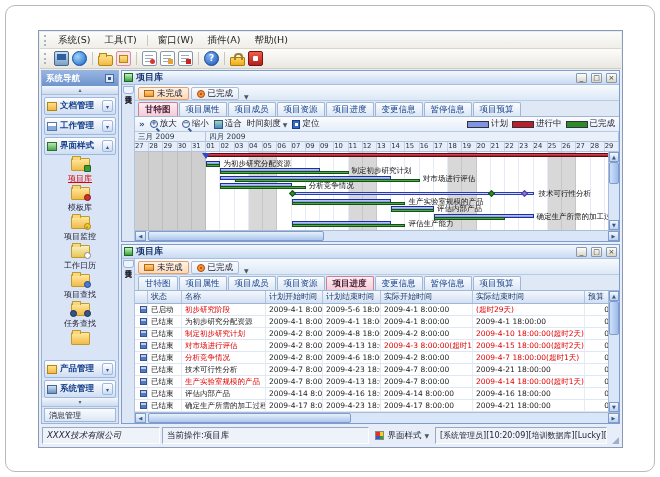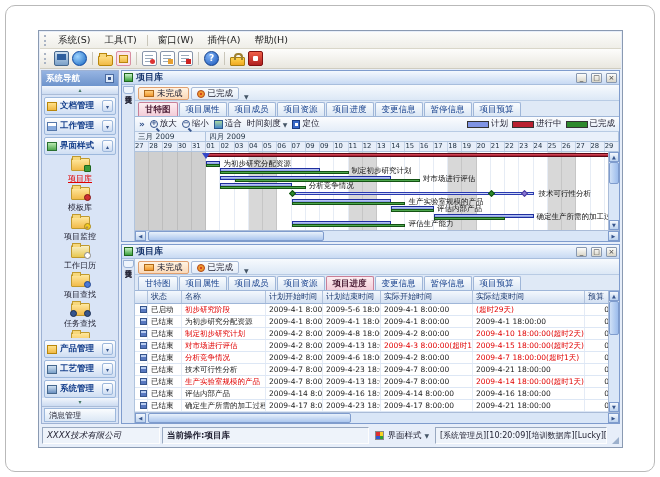--- a/index.html
+++ b/index.html
@@ -141,21 +141,21 @@
 .td { font-size:7.5px; color:#222; border-right:1px solid #e4ebf6; padding-left:3px; white-space:nowrap; overflow:hidden; flex:none; display:flex; align-items:center; }
 .td.red { color:#e00000; }
 .td.num { justify-content:flex-end; padding-right:5px; }
 .rowic { width:7px; height:7px; margin-left:2px; background:linear-gradient(#b8ccf0 45%,#5878c0 45%); border:1px solid #35548c; }
 .tvscroll { position:absolute; right:0; top:0; bottom:0; width:11px; background:#d9e6f7; border-left:1px solid #aabcd8; display:flex; flex-direction:column; }
 
 
 .statusbar { position:absolute; left:2px; right:2px; bottom:2px; height:19px; display:flex; align-items:stretch; gap:2px; background:#e7eef9; padding:1px; font-size:8.5px; }
 .seg { border:1px solid; border-color:#98a8c0 #fdfdfd #fdfdfd #98a8c0; background:#eef3fa; display:flex; align-items:center; padding:0 4px; white-space:nowrap; overflow:hidden; color:#223; }
 .seg.company { width:118px; flex:none;font-style:italic; }
-.seg.operation { flex:1;font-weight:bold; }
+.seg.operation { flex:1; }
 .stylebtn { display:flex; align-items:center; gap:3px; padding:0 4px; color:#223; }
 .palette { width:9px; height:9px; display:grid; grid-template-columns:1fr 1fr; border:1px solid #888; }
 .palette span:nth-child(1){background:#e03030;} .palette span:nth-child(2){background:#f8d020;}
 .palette span:nth-child(3){background:#3058d0;} .palette span:nth-child(4){background:#30a030;}
 .seg.session { width:172px; flex:none; font-size:8px; }
 .rgrip { width:10px; display:flex; align-items:flex-end; justify-content:flex-end; }
 .rgrip::after { content:""; width:0; height:0; border-left:7px solid transparent; border-bottom:7px solid #9cb0cc; }
 </style>
 </head>
 <body>
@@ -255,25 +255,20 @@
             <div class="slabel">任务查找</div>
           </div>
           <div class="sitem">
             <div class="bigfold doc-search-icon"></div>
           </div>
         </div>
       <div id="sb-bottom">
           <div class="sgroup">
             <span class="gicon product-icon"></span>
             <span class="glabel">产品管理</span>
-            <span class="gdrop">▾</span>
-          </div>
-          <div class="sgroup">
-            <span class="gicon craft-icon"></span>
-            <span class="glabel">工艺管理</span>
             <span class="gdrop">▾</span>
           </div>
           <div class="sgroup">
             <span class="gicon system-icon"></span>
             <span class="glabel">系统管理</span>
             <span class="gdrop">▾</span>
           </div>
         </div>
       <div class="sb-strip">▾</div>
       <div class="sb-bottomtab">消息管理</div>

